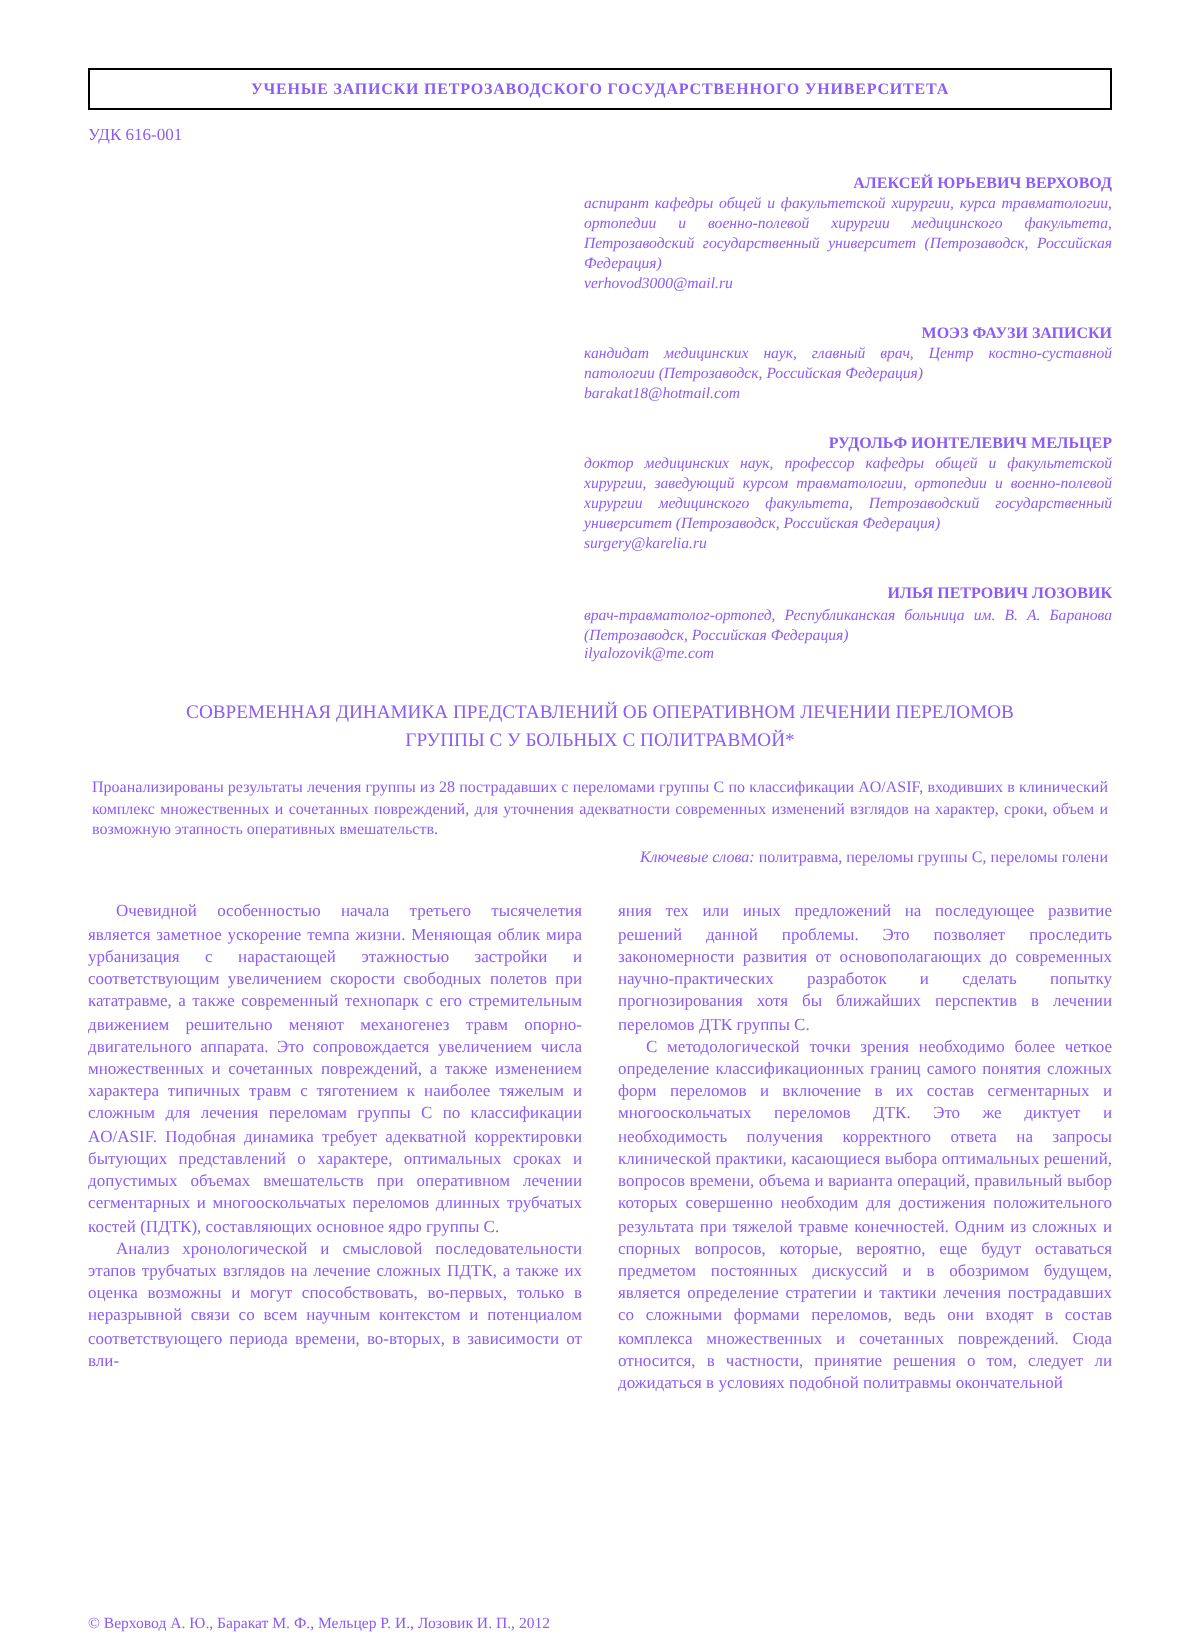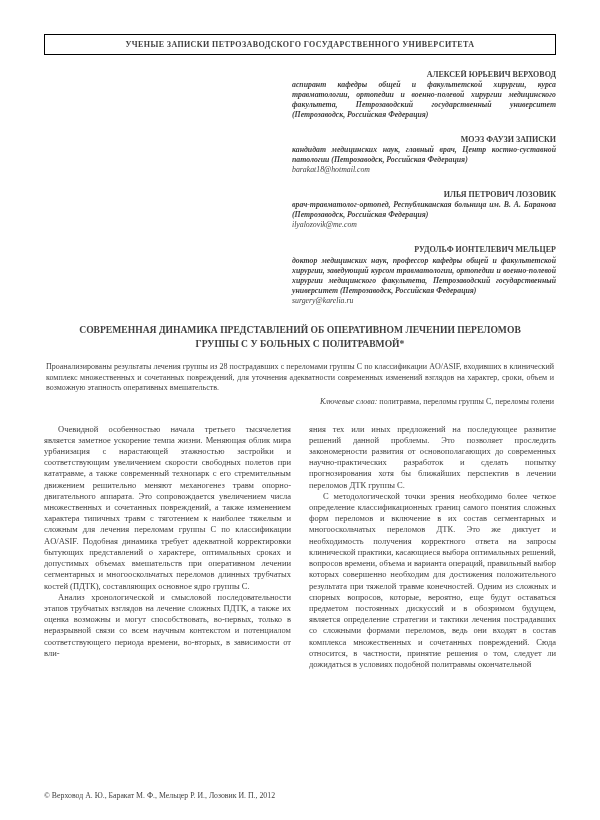--- a/index.html
+++ b/index.html
@@ -5,21 +5,21 @@
   html, body { margin: 0; padding: 0; background: #e8e8e8; }
   .page {
     position: relative;
     width: 600px;
     height: 820px;
     margin: 0 auto;
     background: #ffffff;
     box-sizing: border-box;
     padding: 34px 44px 24px 44px;
     font-family: "Liberation Serif", "DejaVu Serif", serif;
-    color: #404040;
+    color: #8b5cf6;
     overflow: hidden;
   }
   .masthead {
     border: 1px solid #000000;
     text-align: center;
     font-weight: bold;
     font-size: 8px;
     letter-spacing: 0.4px;
     padding: 5px 4px;
   }
@@ -46,29 +46,28 @@
   }
   .author { margin-bottom: 7px; margin-top: 15px; }
   .author-name {
     font-weight: bold;
     text-align: right;
     font-size: 8px;
   }
   .author-affiliation {
     font-style: italic;
     text-align: justify;
-    font-weight: bold;
   }
   .author-email {
     font-style: italic;
     text-align: left;
   }
   .article-title {
     font-size: 9.6px;
-    font-weight: bold;
+    font-weight: normal;
     text-align: center;
     line-height: 1.4;
     margin: 18px 34px 12px 34px;
   }
   .abstract {
     font-size: 8px;
     line-height: 1.32;
     text-align: justify;
     margin: 0 2px;
   }
@@ -85,54 +84,56 @@
     margin-top: 16px;
     font-size: 8.5px;
     line-height: 1.32;
   }
   .col { flex: 1; text-align: justify; }
   .para { margin: 0; text-indent: 14px; }
   .para.no-indent { text-indent: 0; }
   .footer {
     position: absolute;
     left: 44px;
-    bottom: 20px;
+    bottom: 4px;
     font-size: 7.8px;
   }
 </style>
 </head>
 <body>
 
 <div class="page">
 
   <div class="masthead">
     <span>УЧЕНЫЕ ЗАПИСКИ ПЕТРОЗАВОДСКОГО ГОСУДАРСТВЕННОГО УНИВЕРСИТЕТА</span>
   </div>
 
 
+  <div class="udc">УДК 616-001</div>
 
   <div class="authors">
     <div class="author">
       <div class="author-name">АЛЕКСЕЙ ЮРЬЕВИЧ ВЕРХОВОД</div>
       <div class="author-affiliation">аспирант кафедры общей и факультетской хирургии, курса травматологии, ортопедии и военно-полевой хирургии медицинского факультета, Петрозаводский государственный университет (Петрозаводск, Российская Федерация)</div>
+      <div class="author-email">verhovod3000@mail.ru</div>
     </div>
     <div class="author">
       <div class="author-name">МОЭЗ ФАУЗИ ЗАПИСКИ</div>
       <div class="author-affiliation">кандидат медицинских наук, главный врач, Центр костно-суставной патологии (Петрозаводск, Российская Федерация)</div>
       <div class="author-email">barakat18@hotmail.com</div>
     </div>
     <div class="author">
+      <div class="author-name">РУДОЛЬФ ИОНТЕЛЕВИЧ МЕЛЬЦЕР</div>
+      <div class="author-affiliation">доктор медицинских наук, профессор кафедры общей и факультетской хирургии, заведующий курсом травматологии, ортопедии и военно-полевой хирургии медицинского факультета, Петрозаводский государственный университет (Петрозаводск, Российская Федерация)</div>
+      <div class="author-email">surgery@karelia.ru</div>
+    </div>
+    <div class="author">
       <div class="author-name">ИЛЬЯ ПЕТРОВИЧ ЛОЗОВИК</div>
       <div class="author-affiliation">врач-травматолог-ортопед, Республиканская больница им. В. А. Баранова (Петрозаводск, Российская Федерация)</div>
       <div class="author-email">ilyalozovik@me.com</div>
-    </div>
-    <div class="author">
-      <div class="author-name">РУДОЛЬФ ИОНТЕЛЕВИЧ МЕЛЬЦЕР</div>
-      <div class="author-affiliation">доктор медицинских наук, профессор кафедры общей и факультетской хирургии, заведующий курсом травматологии, ортопедии и военно-полевой хирургии медицинского факультета, Петрозаводский государственный университет (Петрозаводск, Российская Федерация)</div>
-      <div class="author-email">surgery@karelia.ru</div>
     </div>
   </div>
 
   <h1 class="article-title">СОВРЕМЕННАЯ ДИНАМИКА ПРЕДСТАВЛЕНИЙ ОБ ОПЕРАТИВНОМ ЛЕЧЕНИИ ПЕРЕЛОМОВ ГРУППЫ С У БОЛЬНЫХ С ПОЛИТРАВМОЙ*</h1>
 
   <p class="abstract">Проанализированы результаты лечения группы из 28 пострадавших с переломами группы С по классификации AO/ASIF, входивших в клинический комплекс множественных и сочетанных повреждений, для уточнения адекватности современных изменений взглядов на характер, сроки, объем и возможную этапность оперативных вмешательств.</p>
 
   <p class="keywords">
     <span class="kw-label">Ключевые слова:</span><span> политравма, переломы группы С, переломы голени</span>
   </p>

